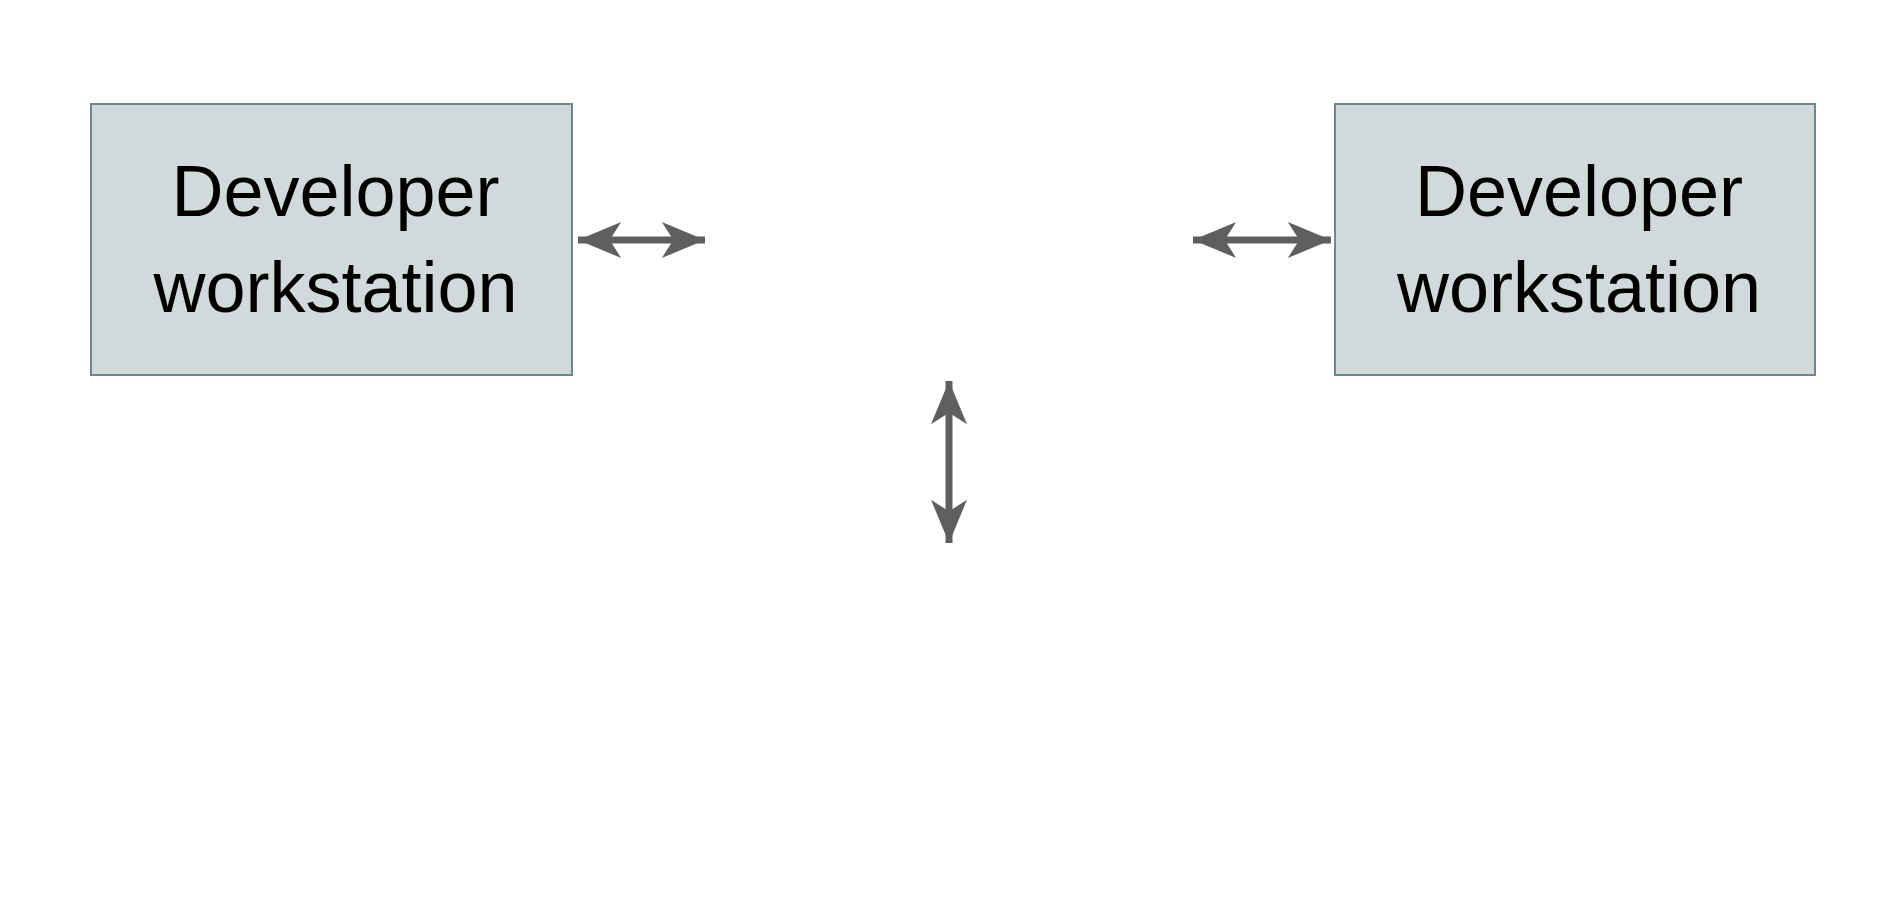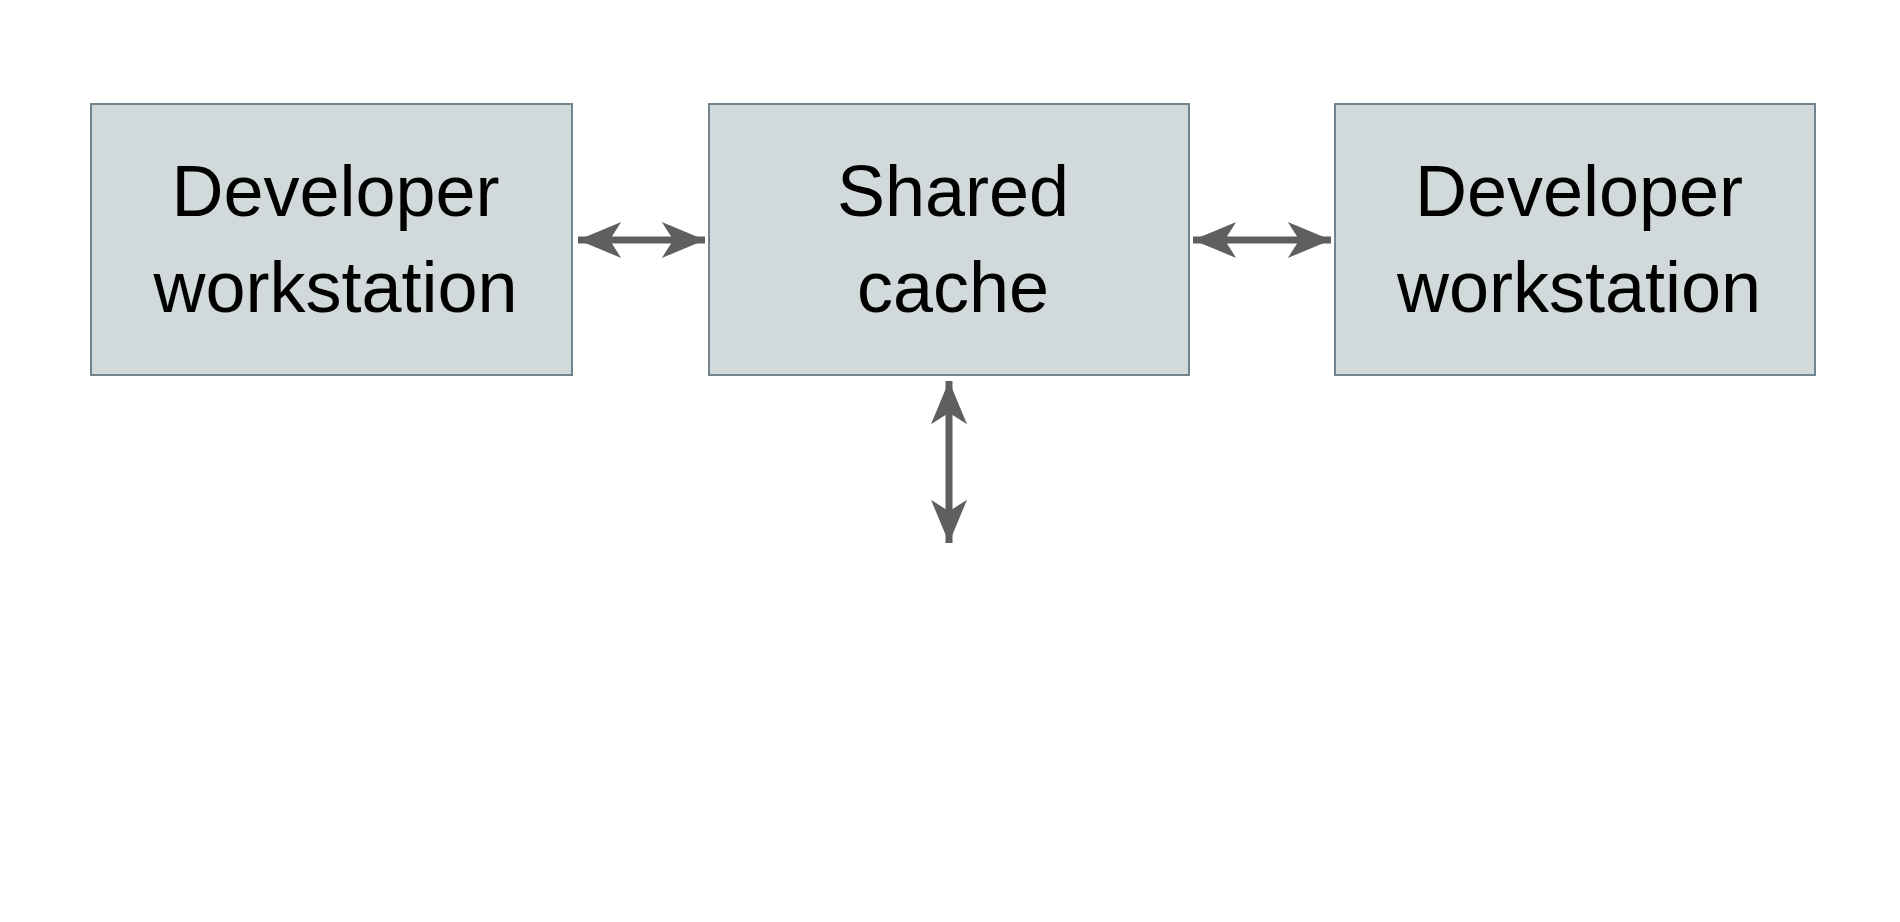--- a/index.html
+++ b/index.html
@@ -63,24 +63,20 @@
     <line x1="578" y1="240" x2="705" y2="240" stroke="currentColor" stroke-width="7" marker-start="url(#arrowhead)" marker-end="url(#arrowhead)"></line>
     <line x1="1193" y1="240" x2="1331" y2="240" stroke="currentColor" stroke-width="7" marker-start="url(#arrowhead)" marker-end="url(#arrowhead)"></line>
     <line x1="949" y1="381" x2="949" y2="543" stroke="currentColor" stroke-width="7" marker-start="url(#arrowhead)" marker-end="url(#arrowhead)"></line>
   </svg>
 
   <div class="node node-dev-left">
     <span>Developer
 workstation</span>
   </div>
 
-  <div class="node node-cache">
-    <span>Shared
-cache</span>
-  </div>
 
   <div class="node node-dev-right">
     <span>Developer
 workstation</span>
   </div>
 
 
 </div>
 
 </body></html>

